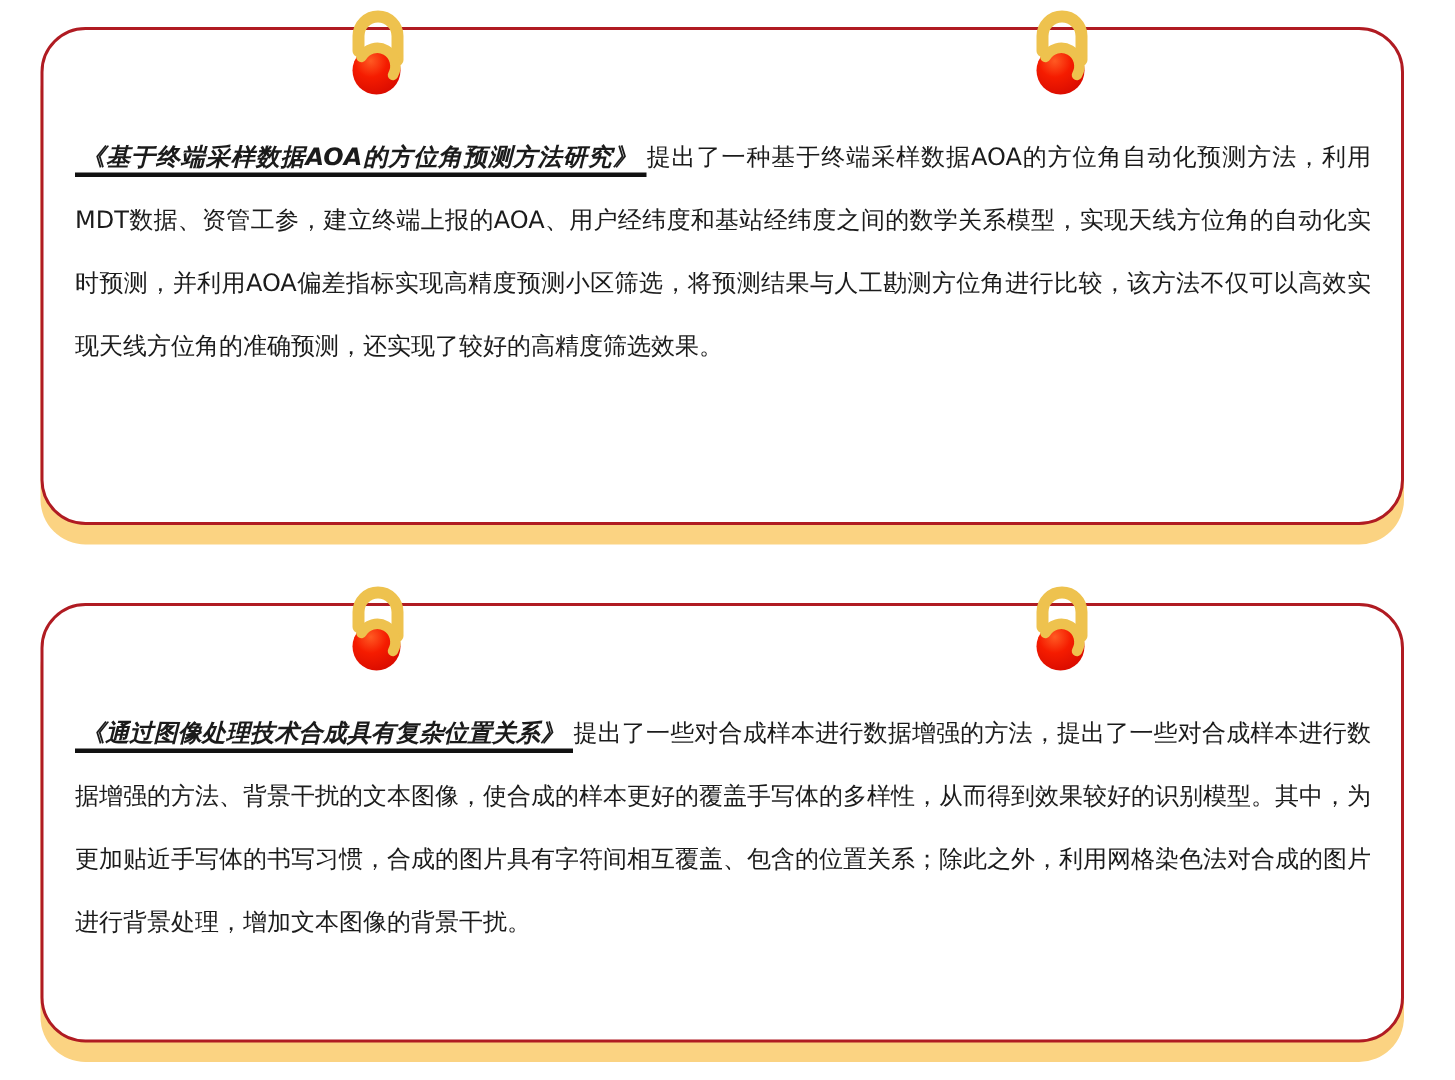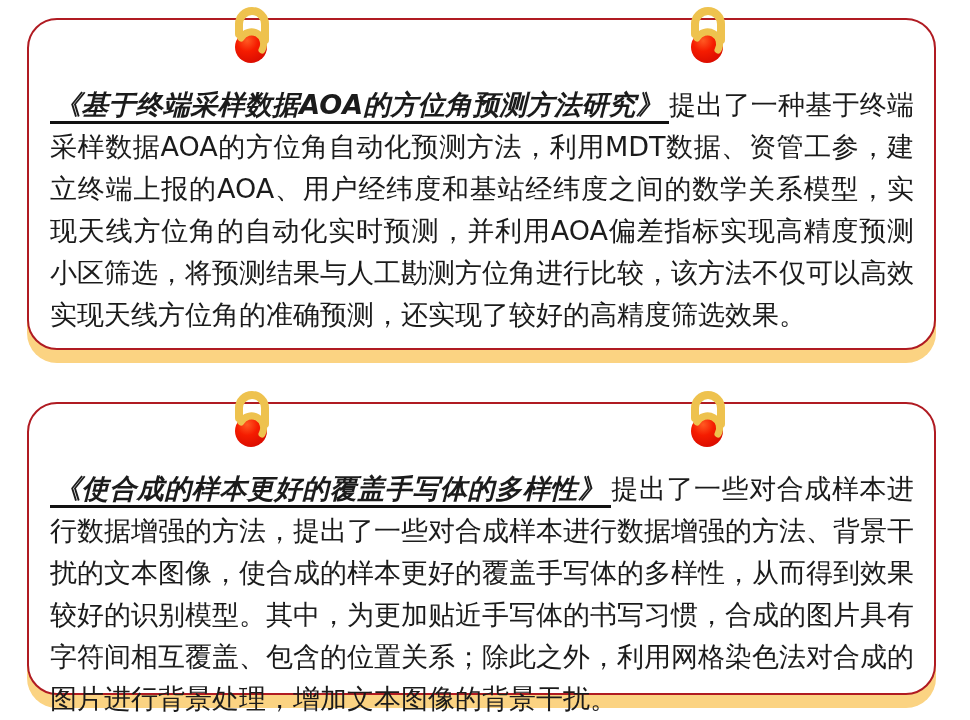--- a/index.html
+++ b/index.html
@@ -32,21 +32,21 @@
     position:absolute;
     top:-16px;
     width:56px;height:66px;
     pointer-events:none;
   }
   .pin-left{left:196px;}
   .pin-right{left:652px;}
   .card p{
     margin:0;
     padding:64px 20px 0 21px;
-    font-size:27px;
+    font-size:16px;
     line-height:42px;
     color:var(--text);
     text-align:justify;
   }
   .paper-title{
     font-weight:bold;
     font-style:italic;
     border-bottom:3px solid var(--underline);
     padding:0 6px 1px 4px;
   }
@@ -87,16 +87,16 @@
     <svg class="pin pin-left" viewBox="0 0 56 66">
       <path class="pin-hook" d="M14,30 L14,20 A13,13 0 0 1 40,20 L40,36"></path>
       <circle cx="26" cy="43" r="16" fill="url(#ballGrad)"></circle>
       <path class="pin-ring" d="M16,34 A12,12 0 1 1 37,46"></path>
     </svg>
     <svg class="pin pin-right" viewBox="0 0 56 66">
       <path class="pin-hook" d="M14,30 L14,20 A13,13 0 0 1 40,20 L40,36"></path>
       <circle cx="26" cy="43" r="16" fill="url(#ballGrad)"></circle>
       <path class="pin-ring" d="M16,34 A12,12 0 1 1 37,46"></path>
     </svg>
-    <p><span class="paper-title">《使合成的样本更好的覆盖手写体的多样性》</span><span>提出了一些对合成样本进行数据增强的方法，提出了一些对合成样本进行数据增强的方法、背景干扰的文本图像，使合成的样本更好的覆盖手写体的多样性，从而得到效果较好的识别模型。其中，为更加贴近手写体的书写习惯，合成的图片具有字符间相互覆盖、包含的位置关系；除此之外，利用网格染色法对合成的图片进行背景处理，增加文本图像的背景干扰。</span></p>
+    <p><span class="paper-title">《通过图像处理技术合成具有复杂位置关系》</span><span>提出了一些对合成样本进行数据增强的方法，提出了一些对合成样本进行数据增强的方法、背景干扰的文本图像，使合成的样本更好的覆盖手写体的多样性，从而得到效果较好的识别模型。其中，为更加贴近手写体的书写习惯，合成的图片具有字符间相互覆盖、包含的位置关系；除此之外，利用网格染色法对合成的图片进行背景处理，增加文本图像的背景干扰。</span></p>
   </section>
 
 </div>
 
 </body></html>

